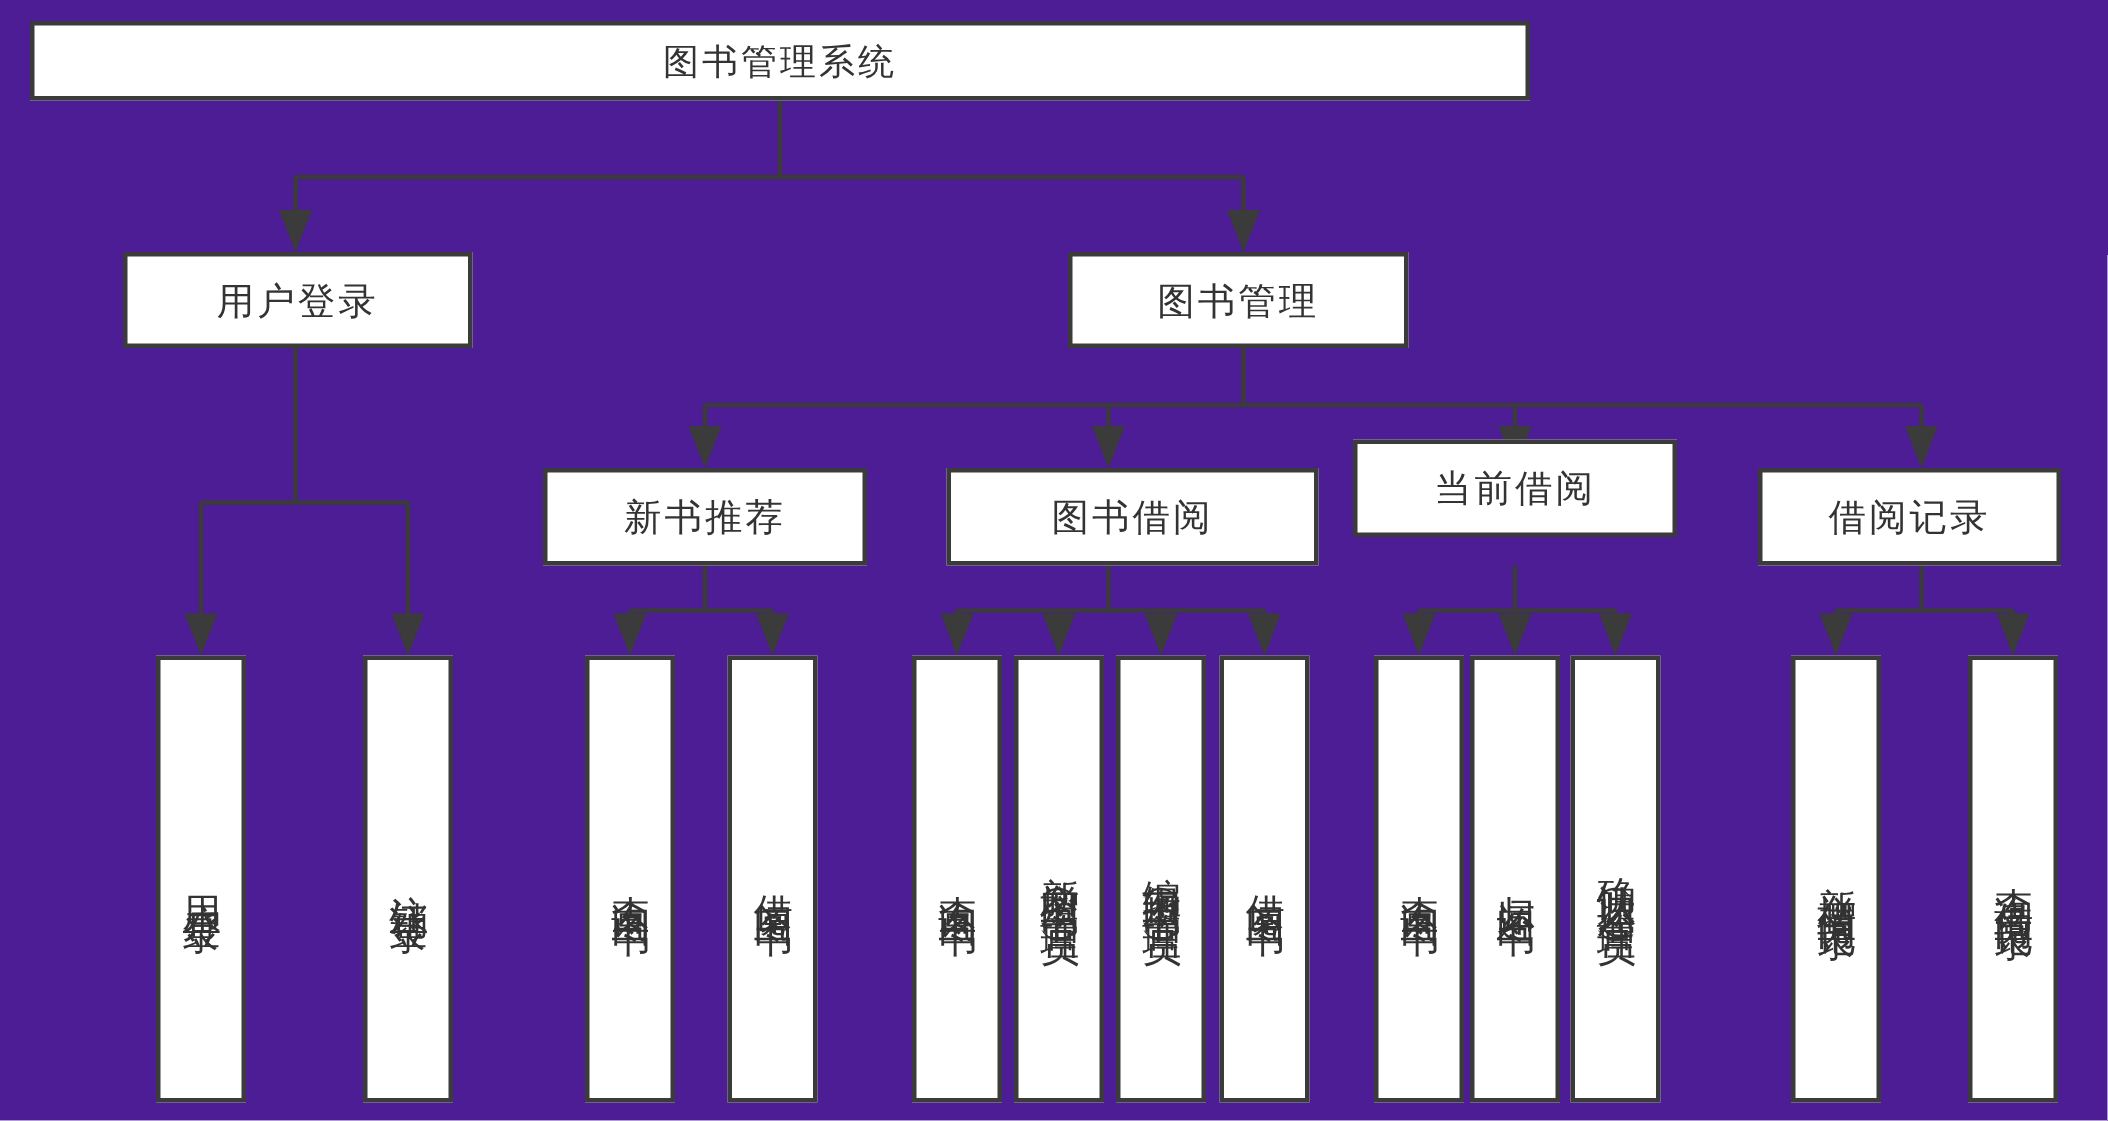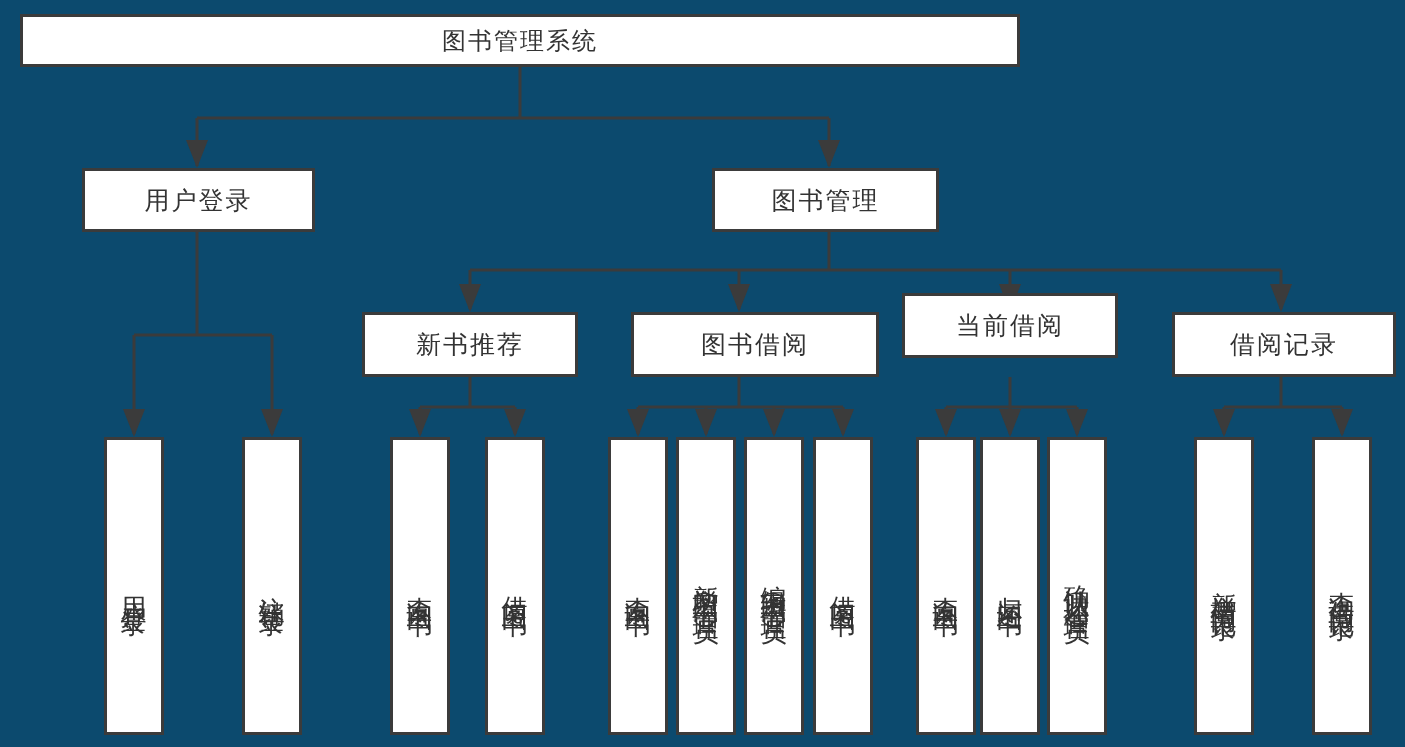--- a/index.html
+++ b/index.html
@@ -1,19 +1,19 @@
 <!DOCTYPE html>
 <html><head>
 <meta charset="utf-8">
 <style>
   html,body{margin:0;padding:0;background:#fff;}
   #canvas{
     position:relative;
     width:1405px;height:747px;
-    background:#0c4a6e;
+    background:#4c1d95;
     font-family:"DejaVu Sans","Liberation Sans",sans-serif;
     overflow:hidden;
   }
   #connectors{position:absolute;left:0;top:0;z-index:1;}
   .box{
     position:absolute;
     box-sizing:border-box;
     border:3px solid #3b3b3b;
     background:#ffffff;
     display:flex;align-items:center;justify-content:center;
@@ -104,21 +104,21 @@
 
   <div class="box" style="left:362px;top:312px;width:216px;height:65px;">
     <span class="lbl">新书推荐</span>
   </div>
   <div class="box" style="left:631px;top:312px;width:248px;height:65px;">
     <span class="lbl">图书借阅</span>
   </div>
   <div class="box" style="left:902px;top:293px;width:216px;height:65px;">
     <span class="lbl">当前借阅</span>
   </div>
-  <div class="box" style="left:1172px;top:312px;width:224px;height:65px;">
+  <div class="box" style="left:1172px;top:312px;width:202px;height:65px;">
     <span class="lbl">借阅记录</span>
   </div>
 
   <div class="vbox" style="left:104px;">
     <span class="lbl">用户登录</span>
   </div>
   <div class="vbox" style="left:242px;">
     <span class="lbl">注销登录</span>
   </div>
 

